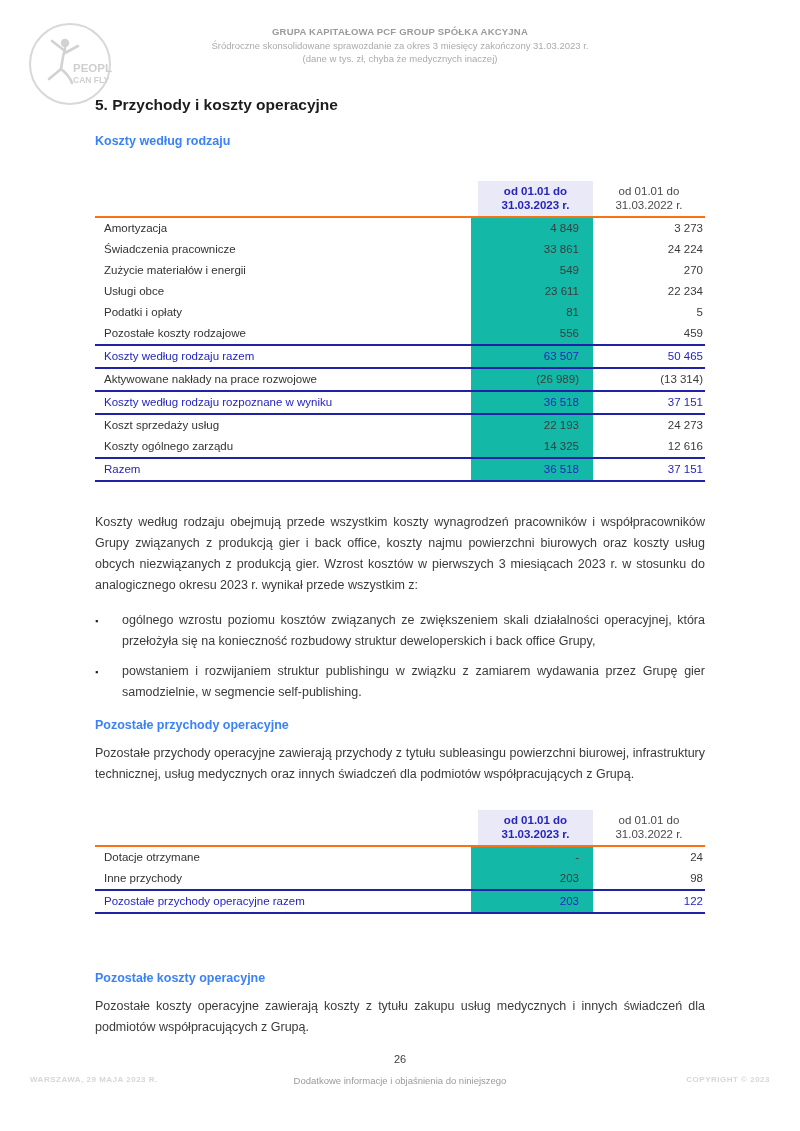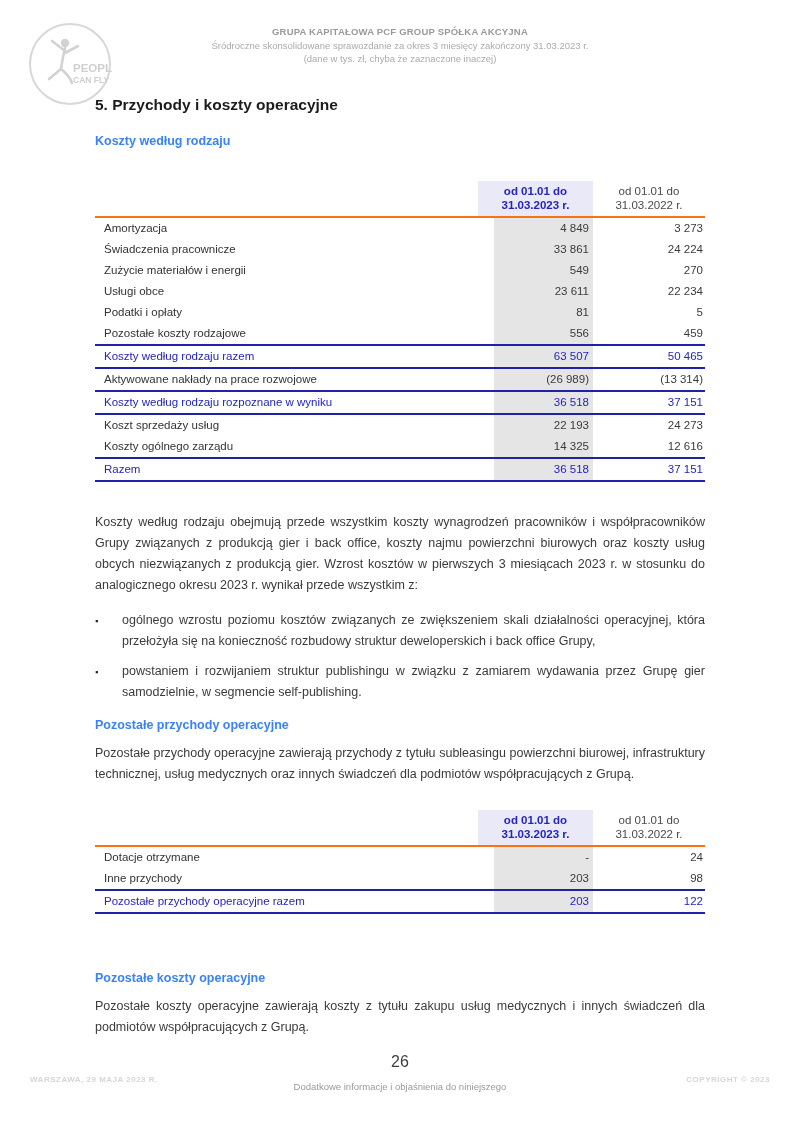--- a/index.html
+++ b/index.html
@@ -26,38 +26,38 @@
   .t1 { margin-top:33px; }
   .t2 { margin-top:25px; }
   .thead { display:flex; border-bottom:2px solid #f97316; align-items:flex-end; }
   .thead .tlabel { flex:1; }
   .thead-col { width:115px; text-align:center; padding:3px 0 4px; line-height:14px; }
   .thead-a { background:#e9e9f7; color:#2525be; font-weight:bold; }
   .thead-b { width:112px; color:#4a4a4a; }
   .trow { display:flex; line-height:21px; }
   .trow .tlabel { flex:1; color:#333; padding-left:9px; }
   .tcol { text-align:right; }
-  .tcol-a { width:99px; background:#e5e5e5; padding-right:4px; }
+  .tcol-a { width:122px; background:#14b8a6; padding-right:14px; }
   .tcol-b { width:112px; padding-right:2px;padding-left:27px; }
   .trow.total { font-weight:normal; border-top:2px solid #2121a8; border-bottom:2px solid #2121a8; }
   .trow.total .tlabel, .trow.total .tcol { color:#2525be; }
 
   
   .para { font-size:12.5px; line-height:21px; text-align:justify; color:#3b3b3b; }
   .para.p1 { margin-top:30px; }
   .para.after-head { margin-top:11px; }
   .bullets { margin-top:14px; }
   .bullet { display:flex; font-size:12.5px; line-height:21px; text-align:justify; margin-top:9px; }
   .bullet-marker { width:27px; font-size:9px; color:#1c1c1c; flex:none; padding-top:1px; }
   .bullet-text { flex:1; }
   .heading-2 { margin-top:15px; }
 
   
   .footer { position:absolute; left:0; right:0; bottom:16px; height:62px; }
-  .page-number { text-align:center; font-size:16px; color:#3f3f3f; }
+  .page-number { text-align:center; font-size:11px; color:#3f3f3f; }
   .footer-note { text-align:center; font-size:9.5px; color:#9a9a9a; line-height:14px; margin-top:9px; }
   .footer-left, .footer-right { position:absolute; top:22px; font-size:8px; font-weight:bold; color:#d6d6da; letter-spacing:.5px; }
   .footer-left { left:30px; }
   .footer-right { right:30px; }
 </style>
 </head>
 <body>
 
 <div class="page">
 
@@ -73,21 +73,21 @@
           <path d="M33 47 L21 57"></path>
           <path d="M33 47 C38 51 42 55 44 61"></path>
         </g>
         <text x="45" y="50" font-size="11.5" font-weight="bold" fill="#cfcfcf" font-family="Liberation Sans, sans-serif">PEOPLE</text>
         <text x="45" y="61" font-size="8.5" font-weight="bold" fill="#cfcfcf" font-family="Liberation Sans, sans-serif">CAN FLY</text>
       </svg>
     </div>
     <div class="header-text">
       <div class="header-company">GRUPA KAPITAŁOWA PCF GROUP SPÓŁKA AKCYJNA</div>
       <div class="header-subtitle">Śródroczne skonsolidowane sprawozdanie za okres 3 miesięcy zakończony 31.03.2023 r.</div>
-      <div class="header-note">(dane w tys. zł, chyba że zaznaczone inaczej)</div>
+      <div class="header-note">(dane w tys. zł, chyba że medycznych inaczej)</div>
     </div>
   </div>
 
   <div class="content">
 
     <div class="section-title">5. Przychody i koszty operacyjne</div>
     <div class="subheading">Koszty według rodzaju</div>
 
     <div class="fintable t1">
       <div class="thead">

